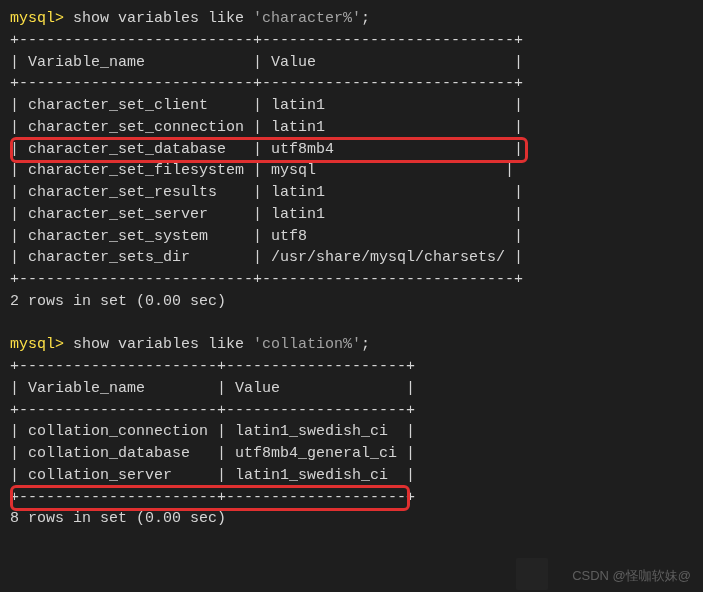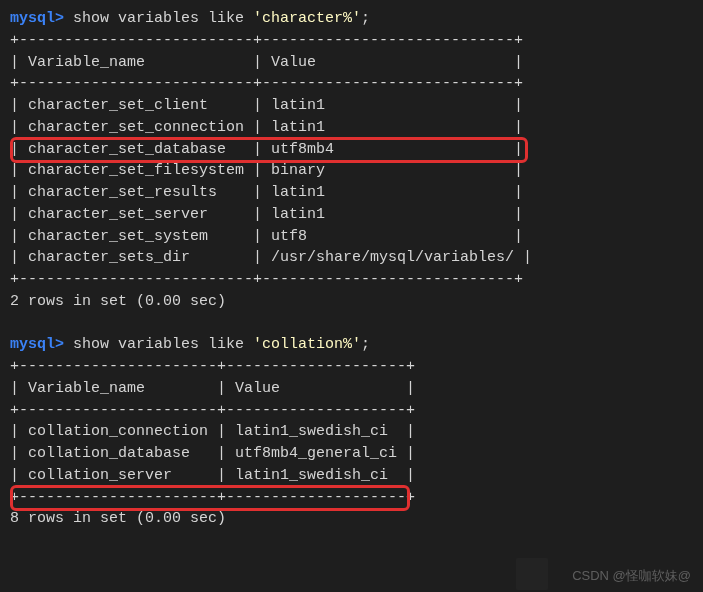--- a/index.html
+++ b/index.html
@@ -13,28 +13,27 @@
       font-family: 'Consolas', 'Courier New', monospace;
       font-size: 15px;
       line-height: 1.45;
       padding: 8px 10px;
       width: 703px;
       height: 592px;
       position: relative;
       overflow: hidden;
     }
     .prompt {
-      color: #3b82f6;
-      font-weight: bold;
+      color: #fde047;
     }
     .command {
       color: #d4d4d4;
     }
     .string {
-      color: #fef9c3;
+      color: #a3a3a3;
     }
     .row {
       white-space: pre;
       position: relative;
     }
     .hl {
       position: absolute;
       border: 3px solid #e03030;
       border-radius: 6px;
       pointer-events: none;
@@ -62,25 +61,25 @@
 </head>
 <body>
 
 <div class="row"><span class="prompt">mysql&gt;</span><span class="command"> show variables like </span><span class="string">'character%'</span><span class="command">;</span></div>
 <div class="row">+--------------------------+----------------------------+</div>
 <div class="row">| Variable_name            | Value                      |</div>
 <div class="row">+--------------------------+----------------------------+</div>
 <div class="row">| character_set_client     | latin1                     |</div>
 <div class="row">| character_set_connection | latin1                     |</div>
 <div class="row">| character_set_database   | utf8mb4                    |</div>
-<div class="row">| character_set_filesystem | binary                     |</div>
+<div class="row">| character_set_filesystem | mysql                     |</div>
 <div class="row">| character_set_results    | latin1                     |</div>
 <div class="row">| character_set_server     | latin1                     |</div>
 <div class="row">| character_set_system     | utf8                       |</div>
-<div class="row">| character_sets_dir       | /usr/share/mysql/variables/ |</div>
+<div class="row">| character_sets_dir       | /usr/share/mysql/charsets/ |</div>
 <div class="row">+--------------------------+----------------------------+</div>
 <div class="row">2 rows in set (0.00 sec)</div>
 <div class="row">&nbsp;</div>
 
 <div class="row"><span class="prompt">mysql&gt;</span><span class="command"> show variables like </span><span class="string">'collation%'</span><span class="command">;</span></div>
 <div class="row">+----------------------+--------------------+</div>
 <div class="row">| Variable_name        | Value              |</div>
 <div class="row">+----------------------+--------------------+</div>
 <div class="row">| collation_connection | latin1_swedish_ci  |</div>
 <div class="row">| collation_database   | utf8mb4_general_ci |</div>

